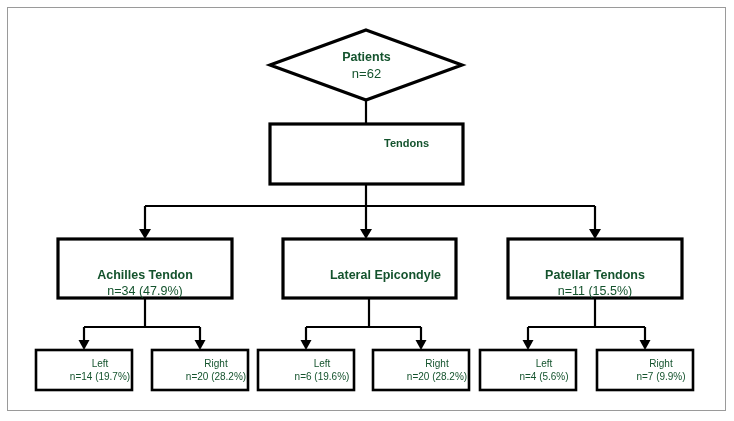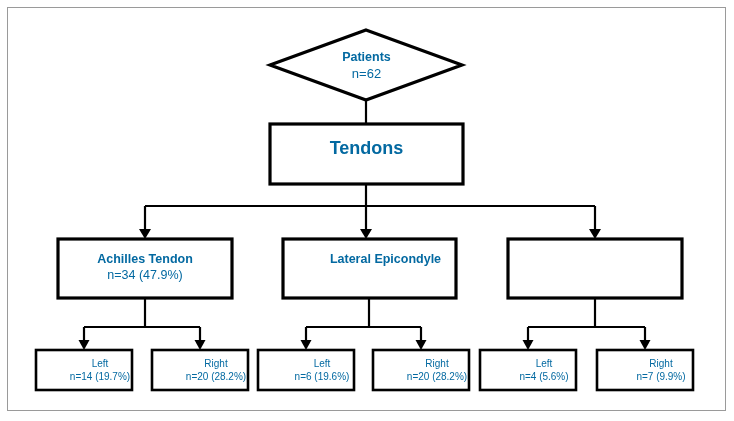--- a/index.html
+++ b/index.html
@@ -53,37 +53,37 @@
     stroke-width: 2.2;
     fill: none;
   }
   .arrow-head {
     fill: #000000;
   }
   
   .lbl {
     position: absolute;
     text-align: center;
-    color: #0369a1;
+    color: #14532d;
     line-height: 1.25;
     user-select: none;
   }
   .lbl .t1 {
     display: block;
     font-weight: bold;
   }
   .lbl .t2 {
     display: block;
     font-weight: normal;
   }
   .lvl0 { font-size: 12.5px; }
   .lvl0 .t1 { font-size: 12.5px; }
   .lvl0 .t2 { font-size: 13px; }
-  .lvl1 { font-size: 18px; }
-  .lvl2 { font-size: 12.5px; }
+  .lvl1 { font-size: 11px; padding-left: 40px; }
+  .lvl2 { font-size: 12.5px; margin-top: 16px; }
   .lvl3 { font-size: 10px; padding-left: 16px; }
   .lvl3 .t1 { font-weight: normal; }
 </style>
 </head>
 <body>
 
 <div id="canvas">
 
   <div class="outer-frame"></div>
 
@@ -158,20 +158,24 @@
 
   <div class="lbl lvl2" style="left:58px; top:252px; width:174px;">
     <span class="t1">Achilles Tendon</span>
     <span class="t2">n=34 (47.9%)</span>
   </div>
 
   <div class="lbl lvl2" style="left:283px; top:252px; width:173px;padding-left:16px;">
     <span class="t1">Lateral Epicondyle</span>
   </div>
 
+  <div class="lbl lvl2" style="left:508px; top:252px; width:174px;">
+    <span class="t1">Patellar Tendons</span>
+    <span class="t2">n=11 (15.5%)</span>
+  </div>
 
   <div class="lbl lvl3" style="left:36px; top:358px; width:96px;">
     <span class="t1">Left</span>
     <span class="t2">n=14 (19.7%)</span>
   </div>
 
   <div class="lbl lvl3" style="left:152px; top:358px; width:96px;">
     <span class="t1">Right</span>
     <span class="t2">n=20 (28.2%)</span>
   </div>

